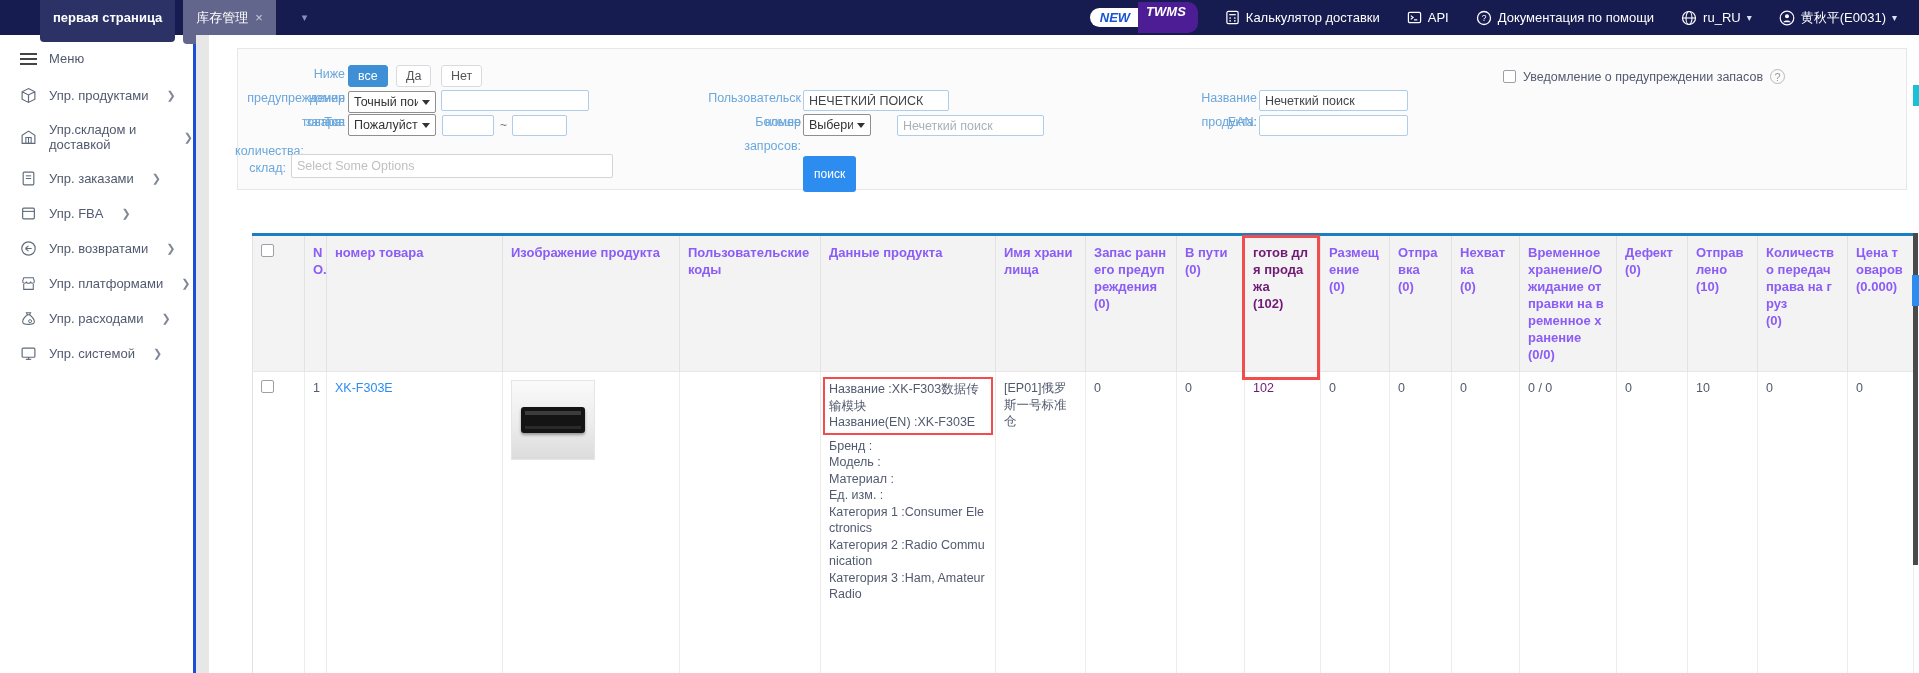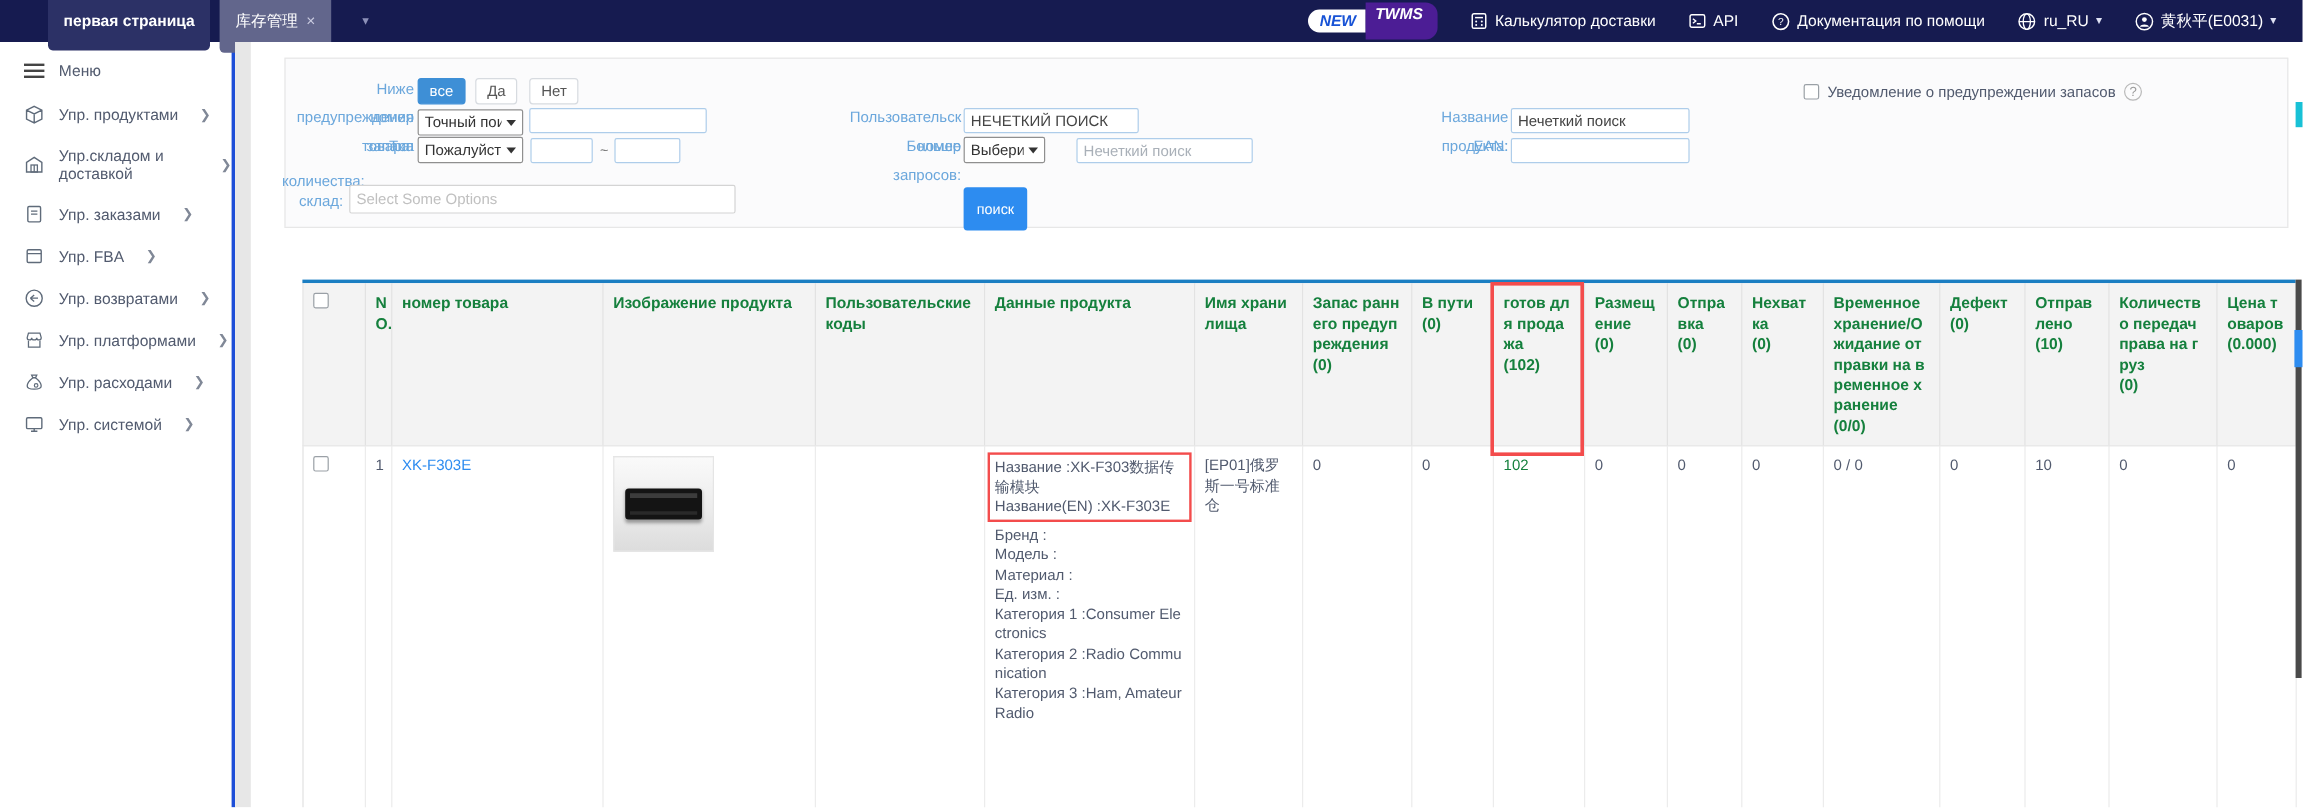--- a/index.html
+++ b/index.html
@@ -57,28 +57,28 @@
   .cb { width:13px; height:13px; border:1px solid #9aa0a6; border-radius:2px; background:#fff; display:inline-block; cursor:pointer; }
   .helpc { width:15px; height:15px; border:1px solid #b8b8b8; border-radius:50%; color:#9a9a9a; font-size:11px;
            display:flex; align-items:center; justify-content:center; cursor:pointer; }
 
   
   .toolbar { position:absolute; top:168px; right:6px; display:flex; gap:8px; }
   .gbtn { background:#8f8f8f; color:#fff; border:none; border-radius:3px; font-size:12.5px; height:26px;
           padding:0 13px; cursor:pointer; white-space:nowrap; font-family:"Liberation Sans",sans-serif; }
   .tblwrap { position:absolute; left:56px; top:198px; width:1661px; border-top:3px solid #1b7ec2; }
   table { border-collapse:collapse; table-layout:fixed; width:1661px; }
-  th { background:#f3f3f3; color:#15803d; font-size:13px; font-weight:bold; text-align:left; vertical-align:top;
+  th { background:#f3f3f3; color:#8b5cf6; font-size:13px; font-weight:bold; text-align:left; vertical-align:top;
        padding:8px 8px; border-right:1px solid #e2e2e2; border-bottom:1px solid #e6e6e6; line-height:17px;
        word-break:break-all; height:89px; }
   th:first-child, td:first-child { border-left:1px solid #e2e2e2; }
   td { vertical-align:top; padding:8px 8px; font-size:12.5px; color:#515a6e; border-right:1px solid #ececec;
        line-height:16.5px; word-break:break-all; height:345px; background:#fff; }
   .cnt { display:block; }
-  .redtxt { color:#15803d; }
+  .redtxt { color:#701a75; }
   .sku-link { color:#2d8cf0; cursor:pointer; text-decoration:none; }
   .photo { width:84px; height:80px; background:linear-gradient(180deg,#fafafa 0%,#ececec 55%,#dcdcdc 100%);
            border:1px solid #e5e5e5; position:relative; }
   .device { position:absolute; left:9px; top:26px; width:64px; height:26px; background:#141414; border-radius:3px;
             box-shadow:0 2px 3px rgba(0,0,0,.35); }
   .device:before { content:""; position:absolute; left:4px; right:4px; top:4px; height:4px; background:#3c3c3c; }
   .device:after { content:""; position:absolute; left:4px; right:4px; bottom:4px; height:3px; background:#2a2a2a; }
   .pd-box { border:2px solid #f34c4c; padding:2px 4px; margin:-3px -6px 3px -6px; }
   .redframe { position:absolute; left:1046px; top:200px; width:78px; height:145px; border:3px solid #f34c4c; pointer-events:none; }
 

